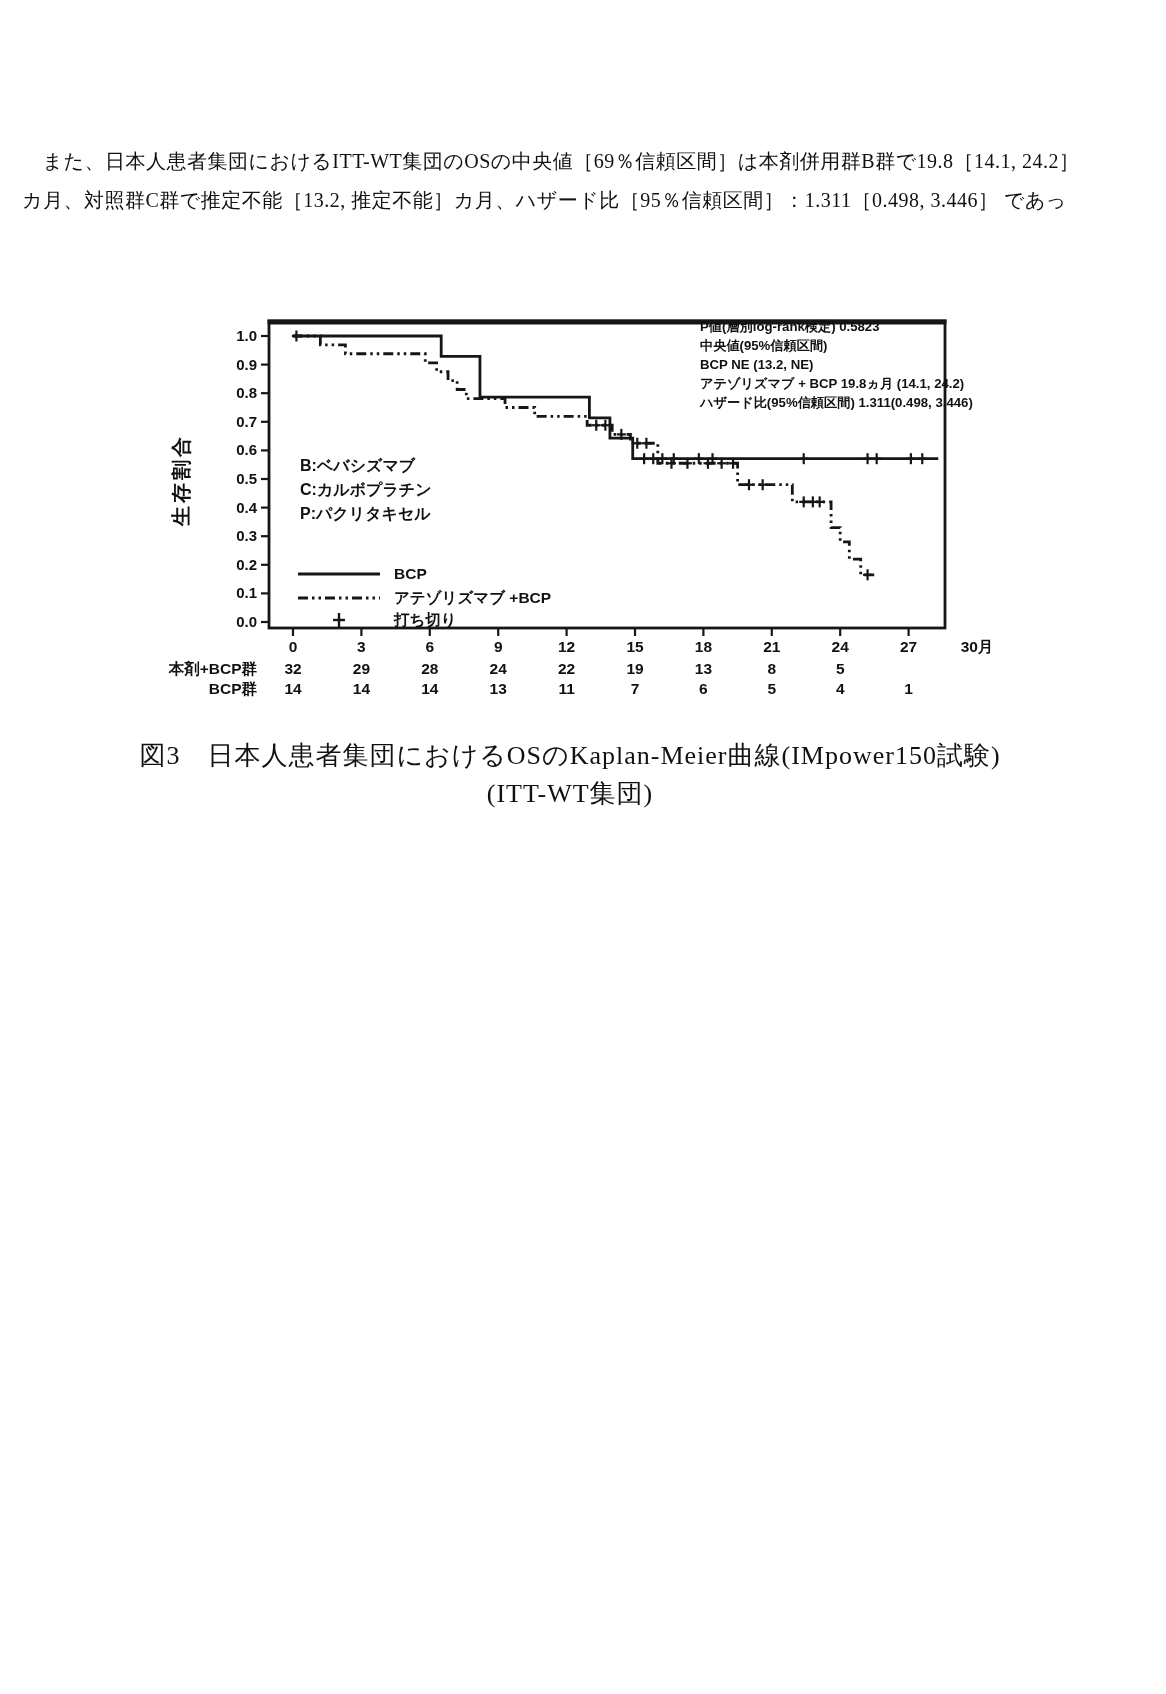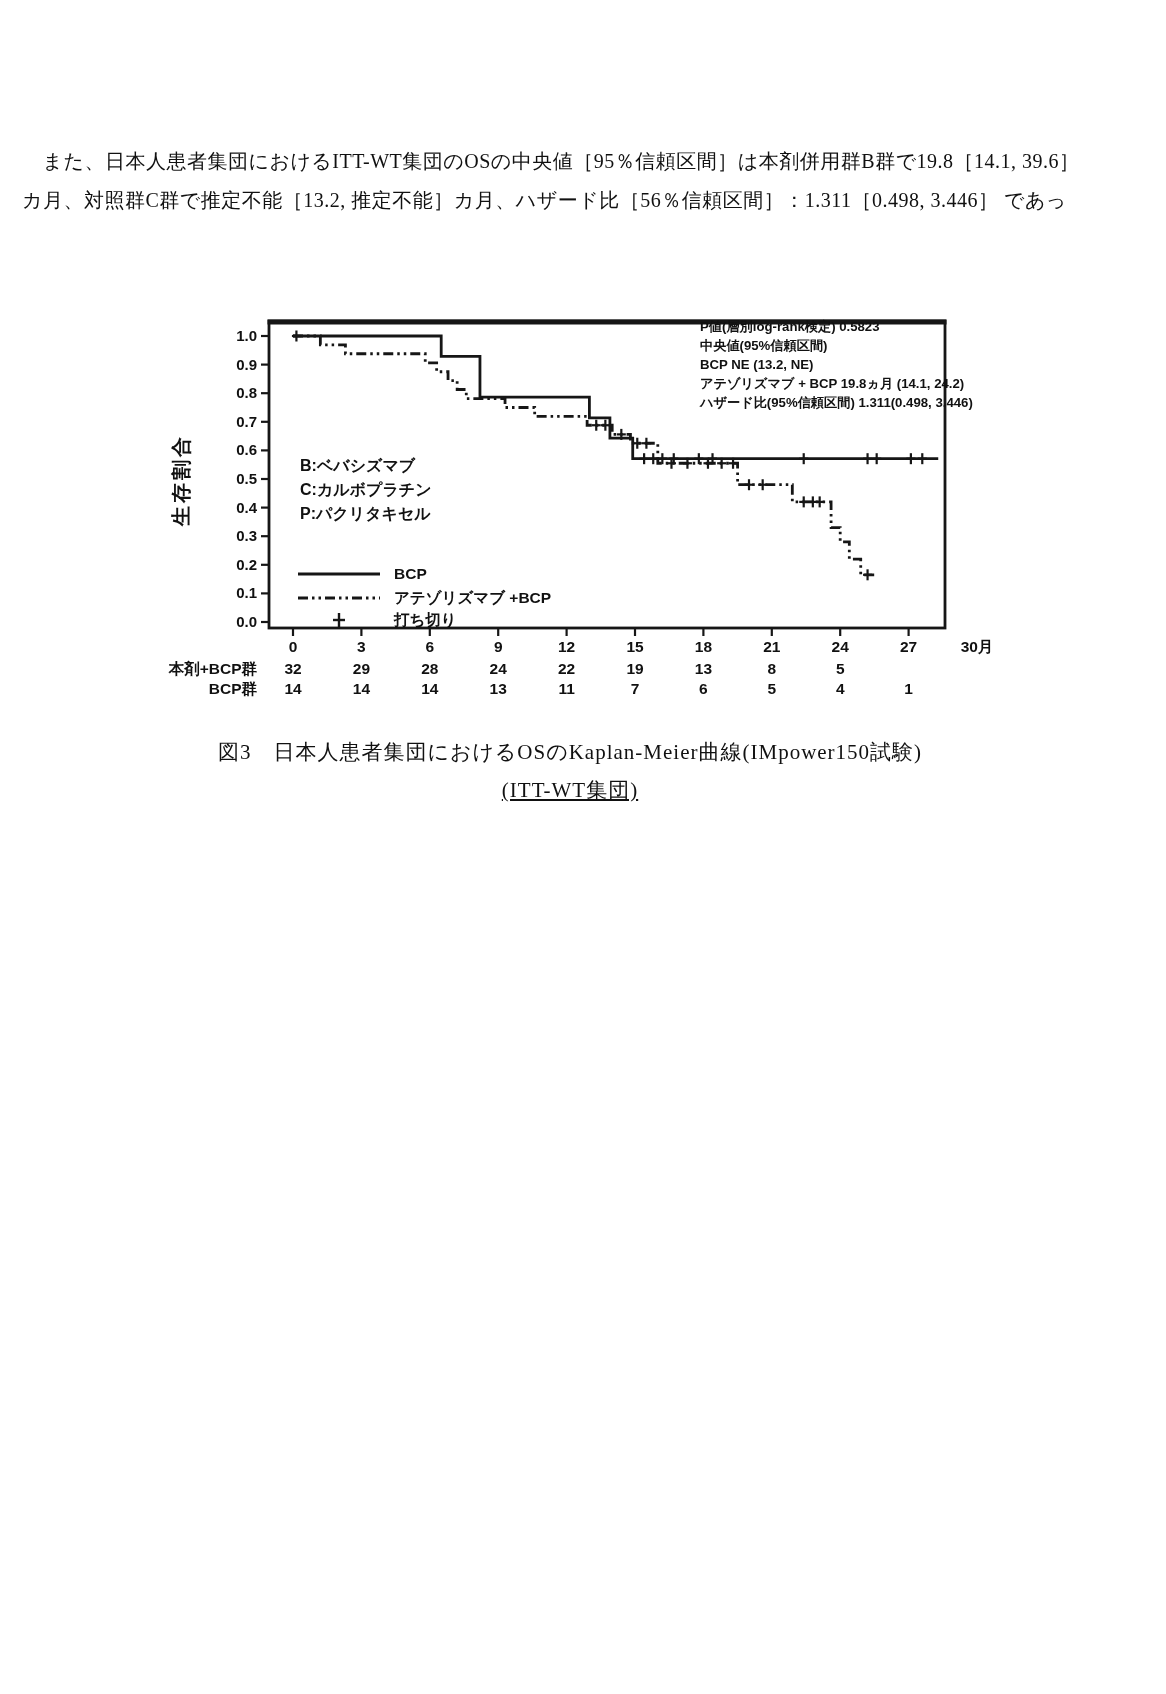--- a/index.html
+++ b/index.html
@@ -12,31 +12,31 @@
     position:absolute;left:22px;top:142px;width:1124px;
     font-size:20px;line-height:39px;letter-spacing:.5px;
   }
   .paragraph .pline{white-space:nowrap;}
   .figure-wrap{
     position:absolute;left:150px;top:277px;width:880px;height:430px;text-decoration:underline;
   }
   .figure-wrap svg{display:block;}
   .caption{
     position:absolute;left:0;width:1140px;text-align:center;
-    font-size:21px;letter-spacing:1px;
+    font-size:26px;letter-spacing:1px;
   }
   .caption.l1{top:738px;}
-  .caption.l2{top:776px;text-decoration:underline;}
+  .caption.l2{top:776px;}
 </style>
 </head>
 <body>
 
 <div class="paragraph">
-  <div class="pline">　また、日本人患者集団におけるITT-WT集団のOSの中央値［95％信頼区間］は本剤併用群B群で19.8［14.1, 39.6］</div>
-  <div class="pline">カ月、対照群C群で推定不能［13.2, 推定不能］カ月、ハザード比［56％信頼区間］：1.311［0.498, 3.446］ であっ</div>
+  <div class="pline">　また、日本人患者集団におけるITT-WT集団のOSの中央値［69％信頼区間］は本剤併用群B群で19.8［14.1, 24.2］</div>
+  <div class="pline">カ月、対照群C群で推定不能［13.2, 推定不能］カ月、ハザード比［95％信頼区間］：1.311［0.498, 3.446］ であっ</div>
 </div>
 
 <div class="figure-wrap">
   <svg id="km-chart" width="880" height="430" viewBox="0 0 880 430" xmlns="http://www.w3.org/2000/svg">
       <g>
         <rect x="119" y="44" width="676" height="307" fill="none" stroke="#161616" stroke-width="2.8"></rect>
         <line x1="117.5" y1="45" x2="796.5" y2="45" stroke="#161616" stroke-width="5"></line>
       </g>
       <g>
         <line x1="111" y1="59" x2="119" y2="59" stroke="#161616" stroke-width="2.2"></line>

